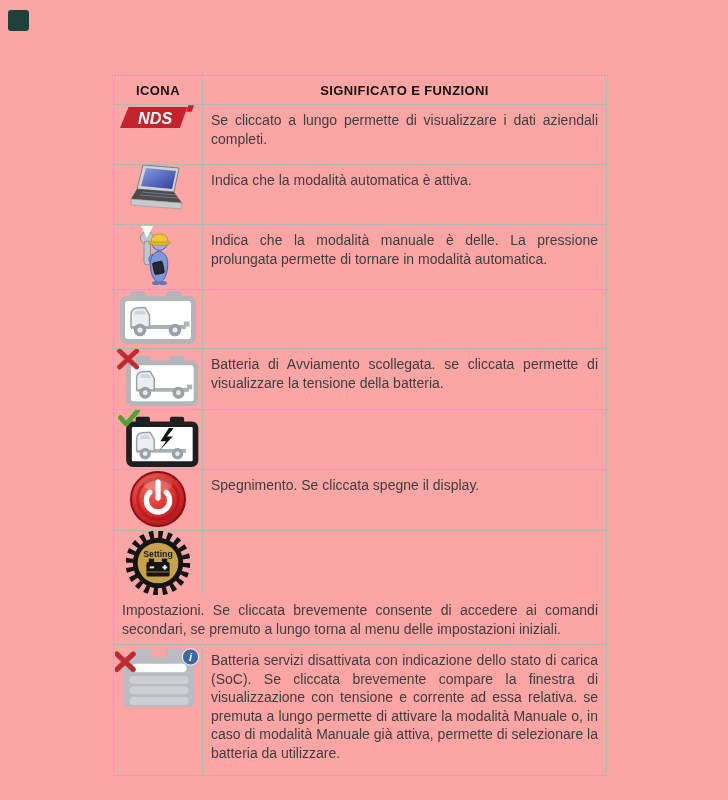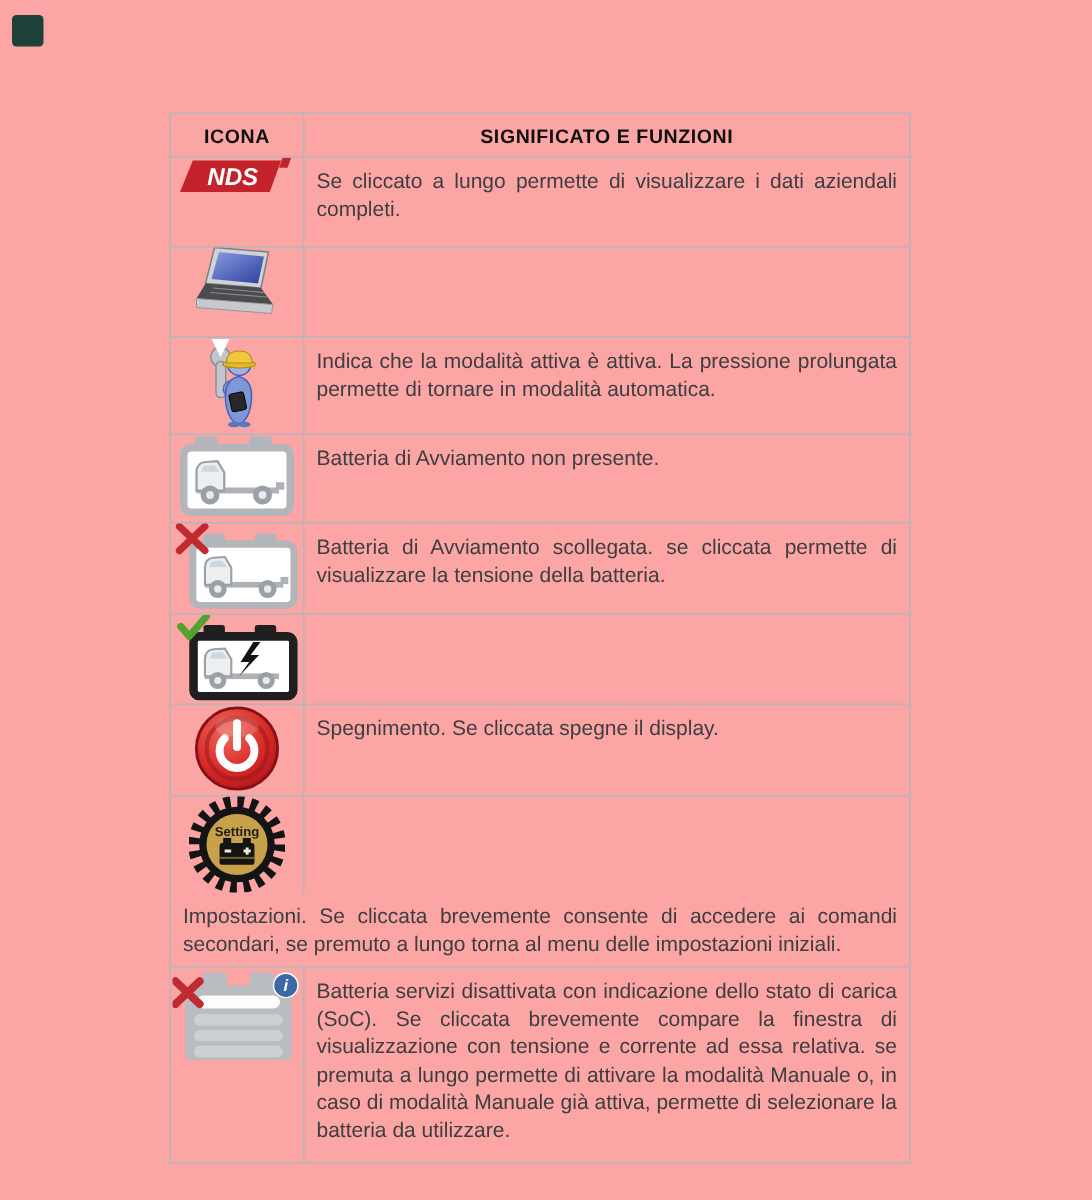--- a/index.html
+++ b/index.html
@@ -60,62 +60,62 @@
             </linearGradient>
           </defs>
           <polygon points="13,0 49,3 44,27 7,24" fill="#cfd2d6" stroke="#7d7f83" stroke-width="1"></polygon>
           <polygon points="16,3 46,6 42,24 11,21" fill="url(#scr)"></polygon>
           <polygon points="7,24 44,27 52,38 1,34" fill="#4a4b4f"></polygon>
           <line x1="12" y1="27" x2="46" y2="30" stroke="#8a8b90" stroke-width="0.7"></line>
           <line x1="10" y1="30" x2="48" y2="33" stroke="#8a8b90" stroke-width="0.7"></line>
           <polygon points="1,34 52,38 51,44 1,40" fill="#c7c9cc" stroke="#909298" stroke-width="0.6"></polygon>
         </svg>
       </div>
+      <div class="cell-text">
+          <p>Indica che la modalità automatica è attiva.</p>
+        </div>
     </div>
 
     <div class="row r3">
       <div class="cell-icon">
         <svg width="42" height="60" viewBox="0 0 42 60">
           <circle cx="10" cy="13" r="6.5" fill="#c2c6cc" stroke="#898f96"></circle>
           <polygon points="10,13 4,1 16,1" fill="#ffffff"></polygon>
           <rect x="7" y="16" width="6.5" height="24" rx="3" fill="#c2c6cc" stroke="#898f96"></rect>
           <path d="M16,29 C12,30 11,34 12.5,37 C14,39 17,38 17.5,35 Z" fill="#7e97d8" stroke="#4662b0" stroke-width="0.8"></path>
           <path d="M22,26 C15,27.5 12.5,34 13.5,43 C14.3,51 17.5,56.5 22,57.5 C26.5,56.5 29.7,51 30.5,43 C31.5,34 29,27.5 22,26 Z" fill="#7e97d8" stroke="#4662b0"></path>
           <ellipse cx="19" cy="58" rx="4" ry="2" fill="#5c77c0"></ellipse>
           <ellipse cx="26" cy="58" rx="4" ry="2" fill="#5c77c0"></ellipse>
           <rect x="16.5" y="37" width="10" height="12" rx="1.5" fill="#26262b" stroke="#000000" stroke-width="0.6" transform="rotate(-12 21 43)"></rect>
           <circle cx="22.5" cy="17.5" r="7.8" fill="#9db1e6" stroke="#4662b0"></circle>
           <ellipse cx="22.5" cy="17.8" rx="11" ry="2.6" fill="#e3b82a" stroke="#b68d1d" stroke-width="0.8"></ellipse>
           <path d="M14,17 Q14,9 22.5,9 Q31,9 31,17 Z" fill="#f0c83a" stroke="#b68d1d" stroke-width="0.8"></path>
         </svg>
       </div>
       <div class="cell-text">
-          <p>Indica che la modalità attiva è attiva. La pressione prolungata permette di tornare in modalità automatica.</p>
+          <p>Indica che la modalità manuale è delle. La pressione prolungata permette di tornare in modalità automatica.</p>
         </div>
     </div>
 
     <div class="row r4">
       <div class="cell-icon">
         <svg width="76" height="54" viewBox="0 0 76 54">
           <rect x="10" y="1" width="15" height="9" rx="2" fill="#b2b5ba"></rect>
           <rect x="46" y="1" width="15" height="9" rx="2" fill="#b2b5ba"></rect>
           <rect x="2.5" y="8.5" width="71" height="43" rx="5" fill="#ffffff" stroke="#b2b5ba" stroke-width="5"></rect>
           <rect x="11" y="35" width="55" height="4" fill="#aeb1b6"></rect>
           <rect x="64" y="31.5" width="5.5" height="5" fill="#aeb1b6"></rect>
           <path d="M11,37 L11,25 Q11,18.5 17,18 L25,17.5 L29.5,25 L29.5,37 Z" fill="#eceeef" stroke="#9aa0a6" stroke-width="1.5"></path>
           <path d="M14,24.5 L16,20.5 L23,20 L26.5,24.5 Z" fill="#ccd8e0"></path>
           <circle cx="20" cy="40" r="6.3" fill="#9aa0a6"></circle>
             <circle cx="20" cy="40" r="2.6" fill="#e8eaec"></circle>
           <circle cx="55" cy="40" r="6.3" fill="#9aa0a6"></circle>
             <circle cx="55" cy="40" r="2.6" fill="#e8eaec"></circle>
         </svg>
       </div>
-      <div class="cell-text">
-          <p>Batteria di Avviamento non presente.</p>
-        </div>
     </div>
 
     <div class="row r5">
       <div class="cell-icon">
         <svg width="82" height="57" viewBox="-9 -6 85 60">
           <rect x="10" y="1" width="15" height="9" rx="2" fill="#b2b5ba"></rect>
           <rect x="46" y="1" width="15" height="9" rx="2" fill="#b2b5ba"></rect>
           <rect x="2.5" y="8.5" width="71" height="43" rx="5" fill="#ffffff" stroke="#b2b5ba" stroke-width="5"></rect>
           <rect x="11" y="35" width="55" height="4" fill="#aeb1b6"></rect>
           <rect x="64" y="31.5" width="5.5" height="5" fill="#aeb1b6"></rect>

